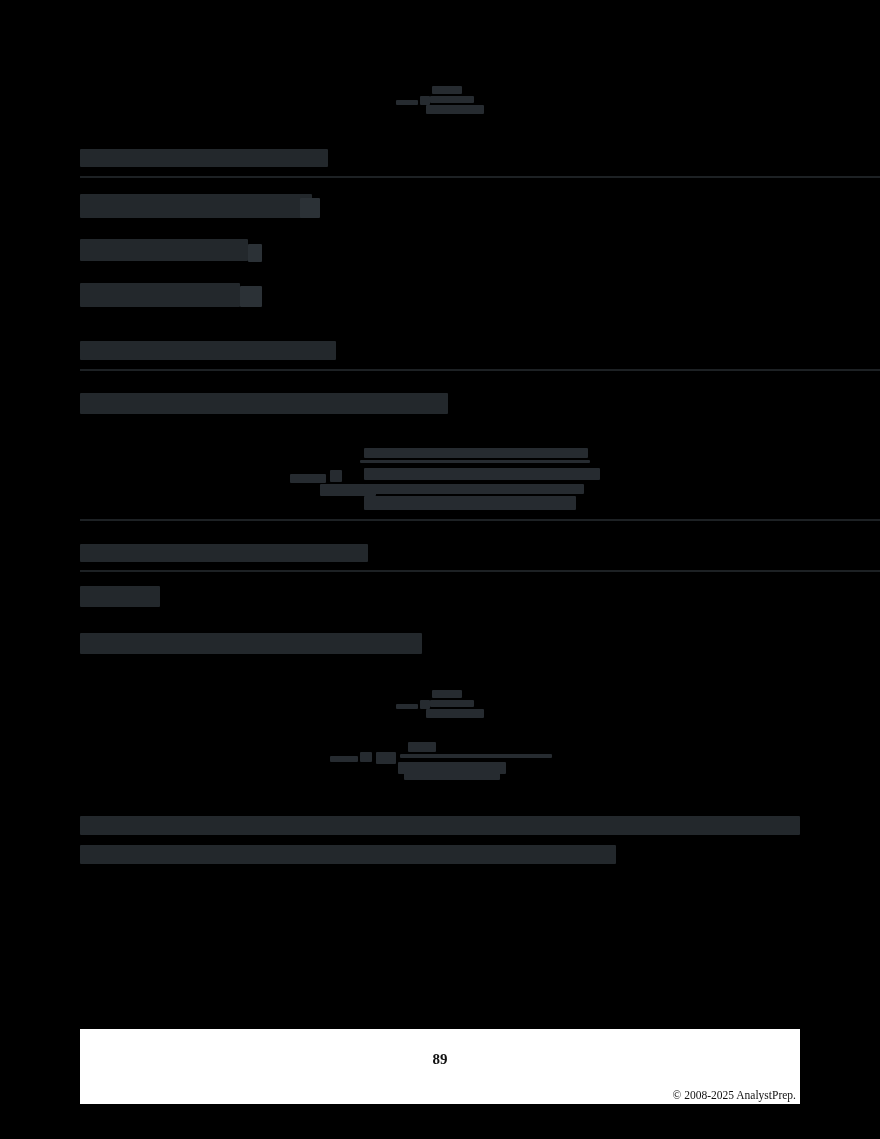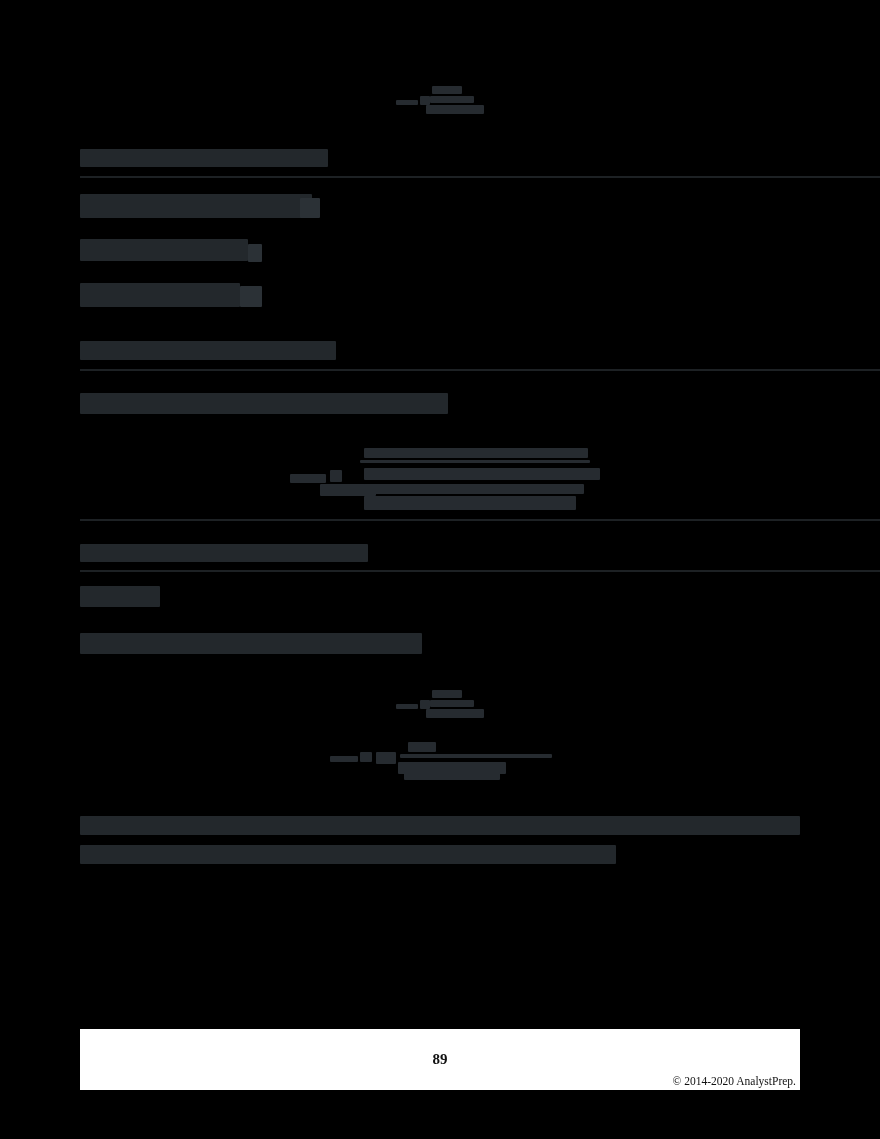--- a/index.html
+++ b/index.html
@@ -55,21 +55,21 @@
     background: #262b30;
     border-radius: 1px;
   }
 
   
   .footer {
     position: absolute;
     left: 80px;
     top: 1029px;
     width: 720px;
-    height: 61px;
+    height: 75px;
     background: #ffffff;
   }
   .footer .pageno {
     position: absolute;
     left: 0;
     right: 0;
     top: 22px;
     text-align: center;
     font-family: "Liberation Serif", serif;
     font-size: 15px;
@@ -150,16 +150,16 @@
     <div class="f" style="left:70px;  top:12px; width:152px; height:4px;"></div>
     <div class="f" style="left:68px;  top:20px; width:108px; height:12px;"></div>
     <div class="f" style="left:74px;  top:30px; width:96px;  height:8px;"></div>
   </div>
 
   <div class="blk" style="left:80px; top:816px; width:720px; height:19px;">paragraph-line-1</div>
   <div class="blk" style="left:80px; top:845px; width:536px; height:19px;">paragraph-line-2</div>
 
   <div class="footer">
     <div class="pageno">89</div>
-    <div class="copyright">© 2014-2020 AnalystPrep.</div>
+    <div class="copyright">© 2008-2025 AnalystPrep.</div>
   </div>
 
 </div>
 
 </body></html>

